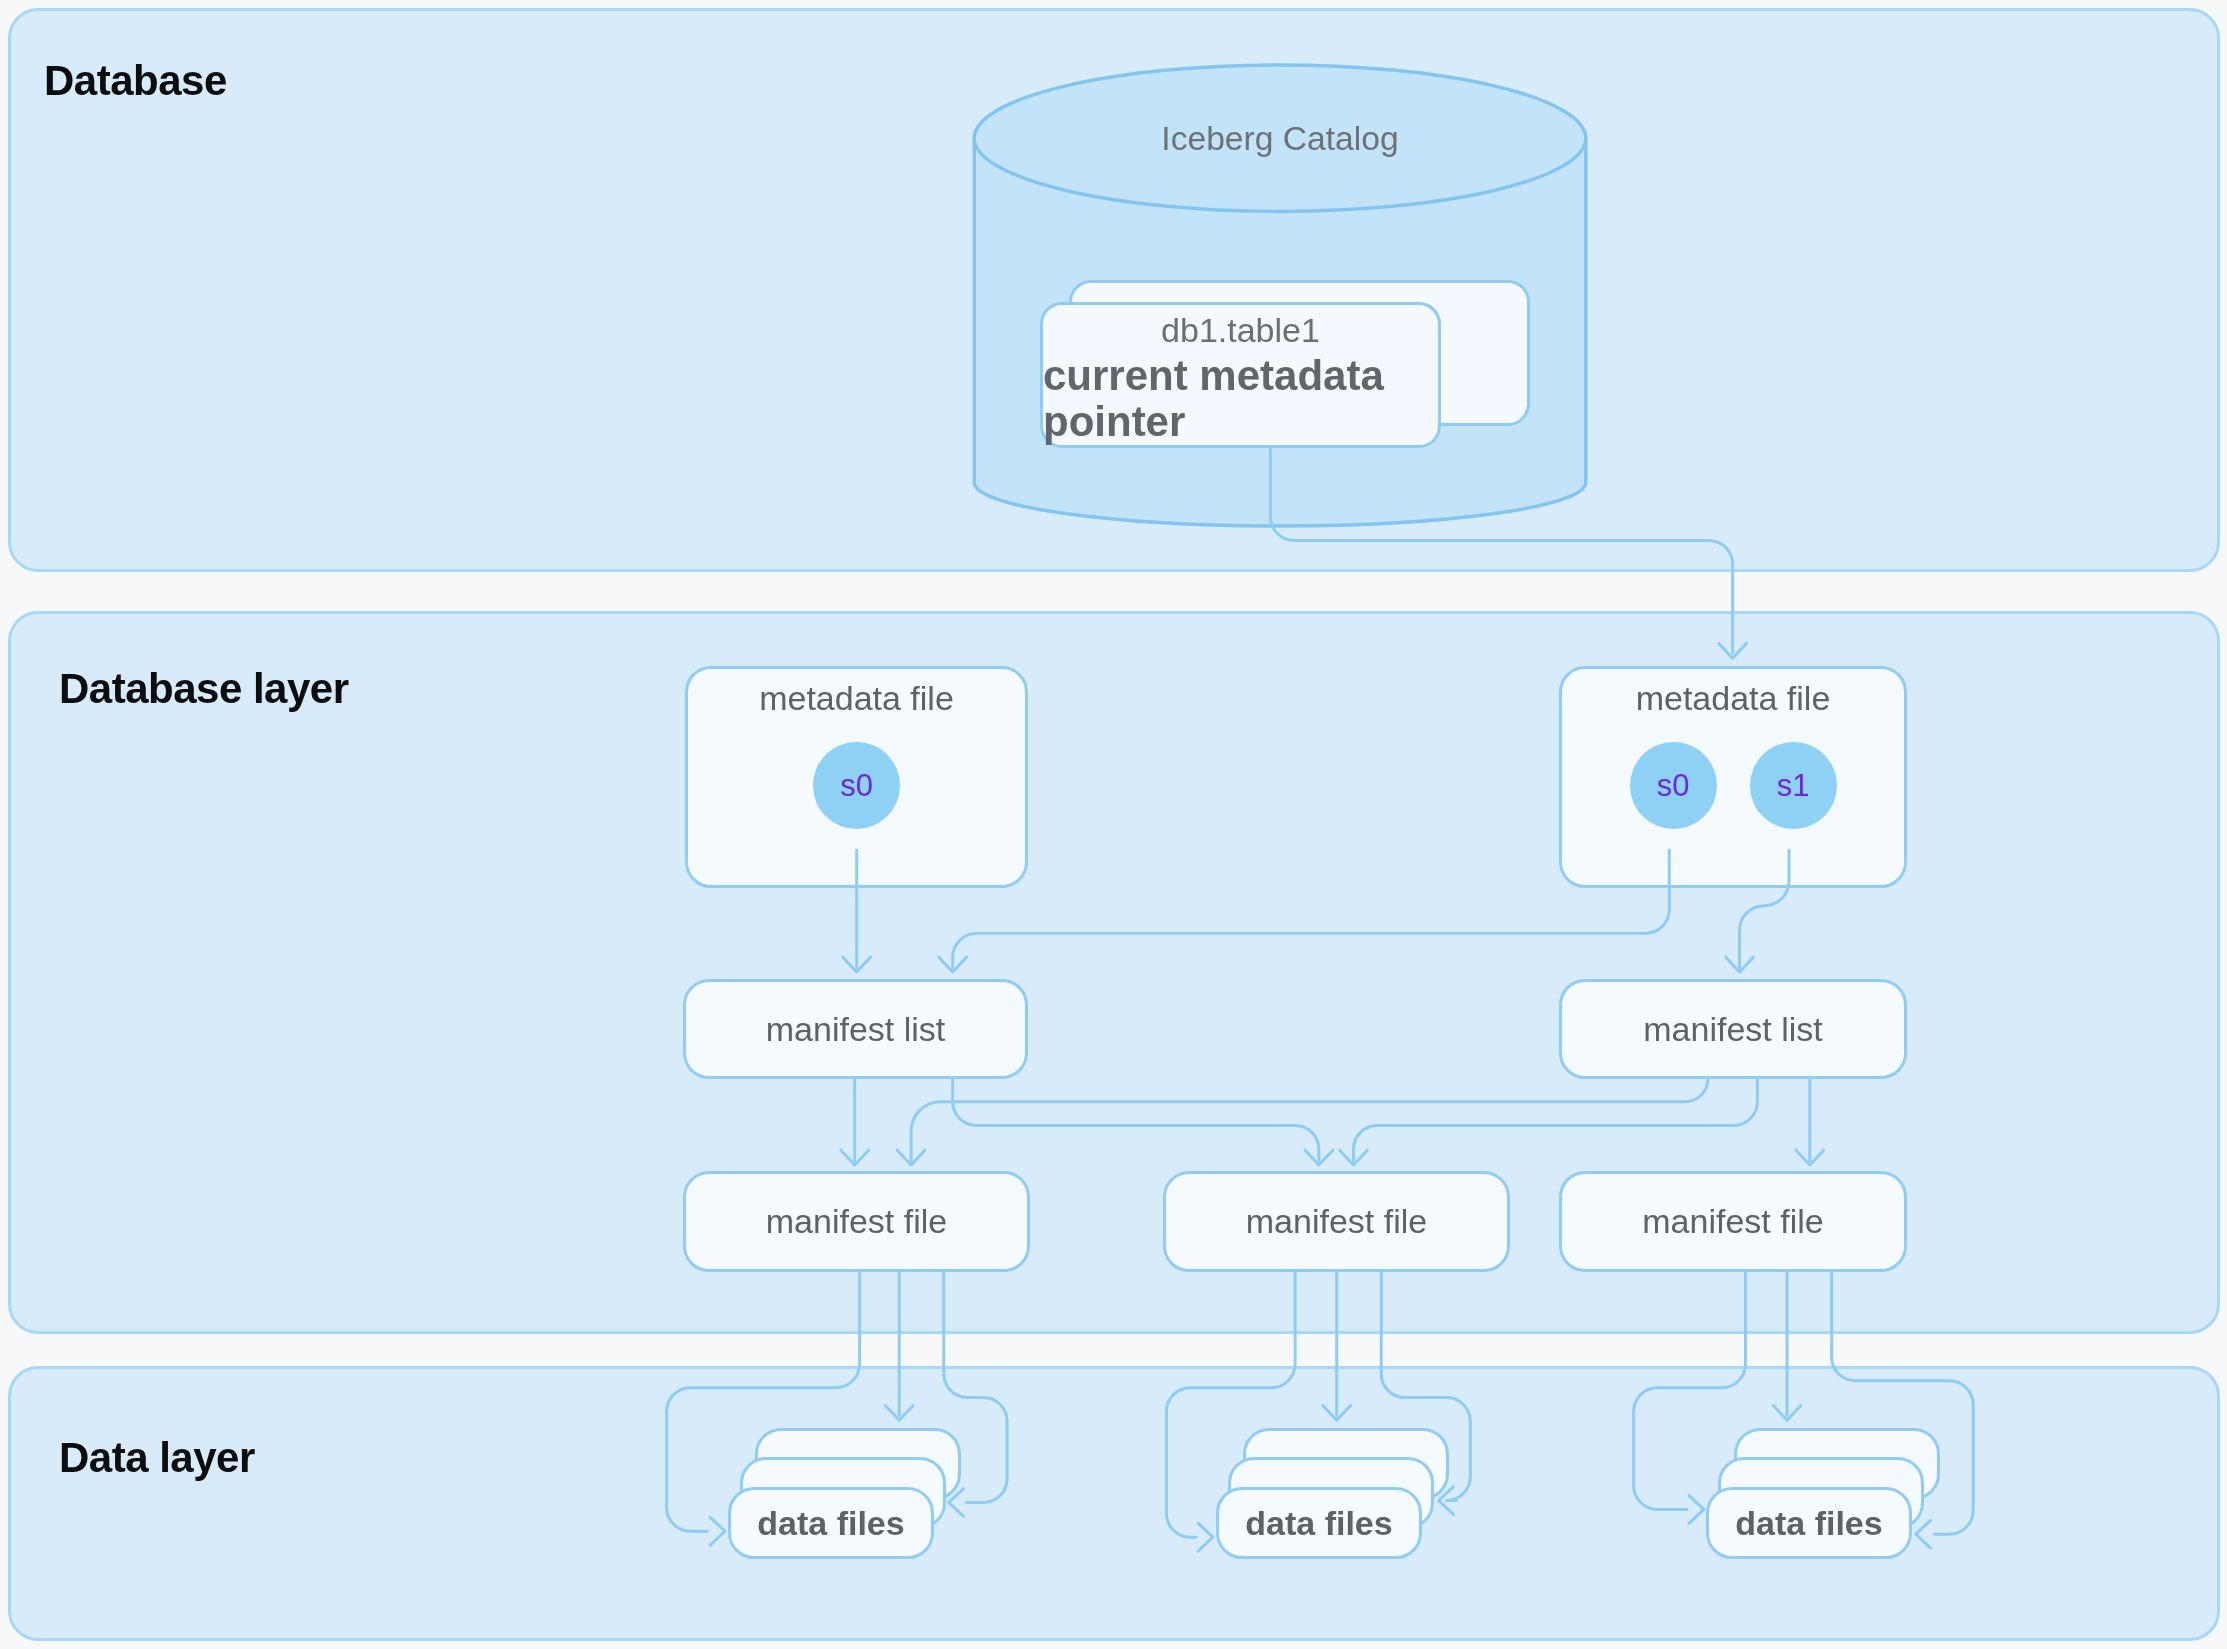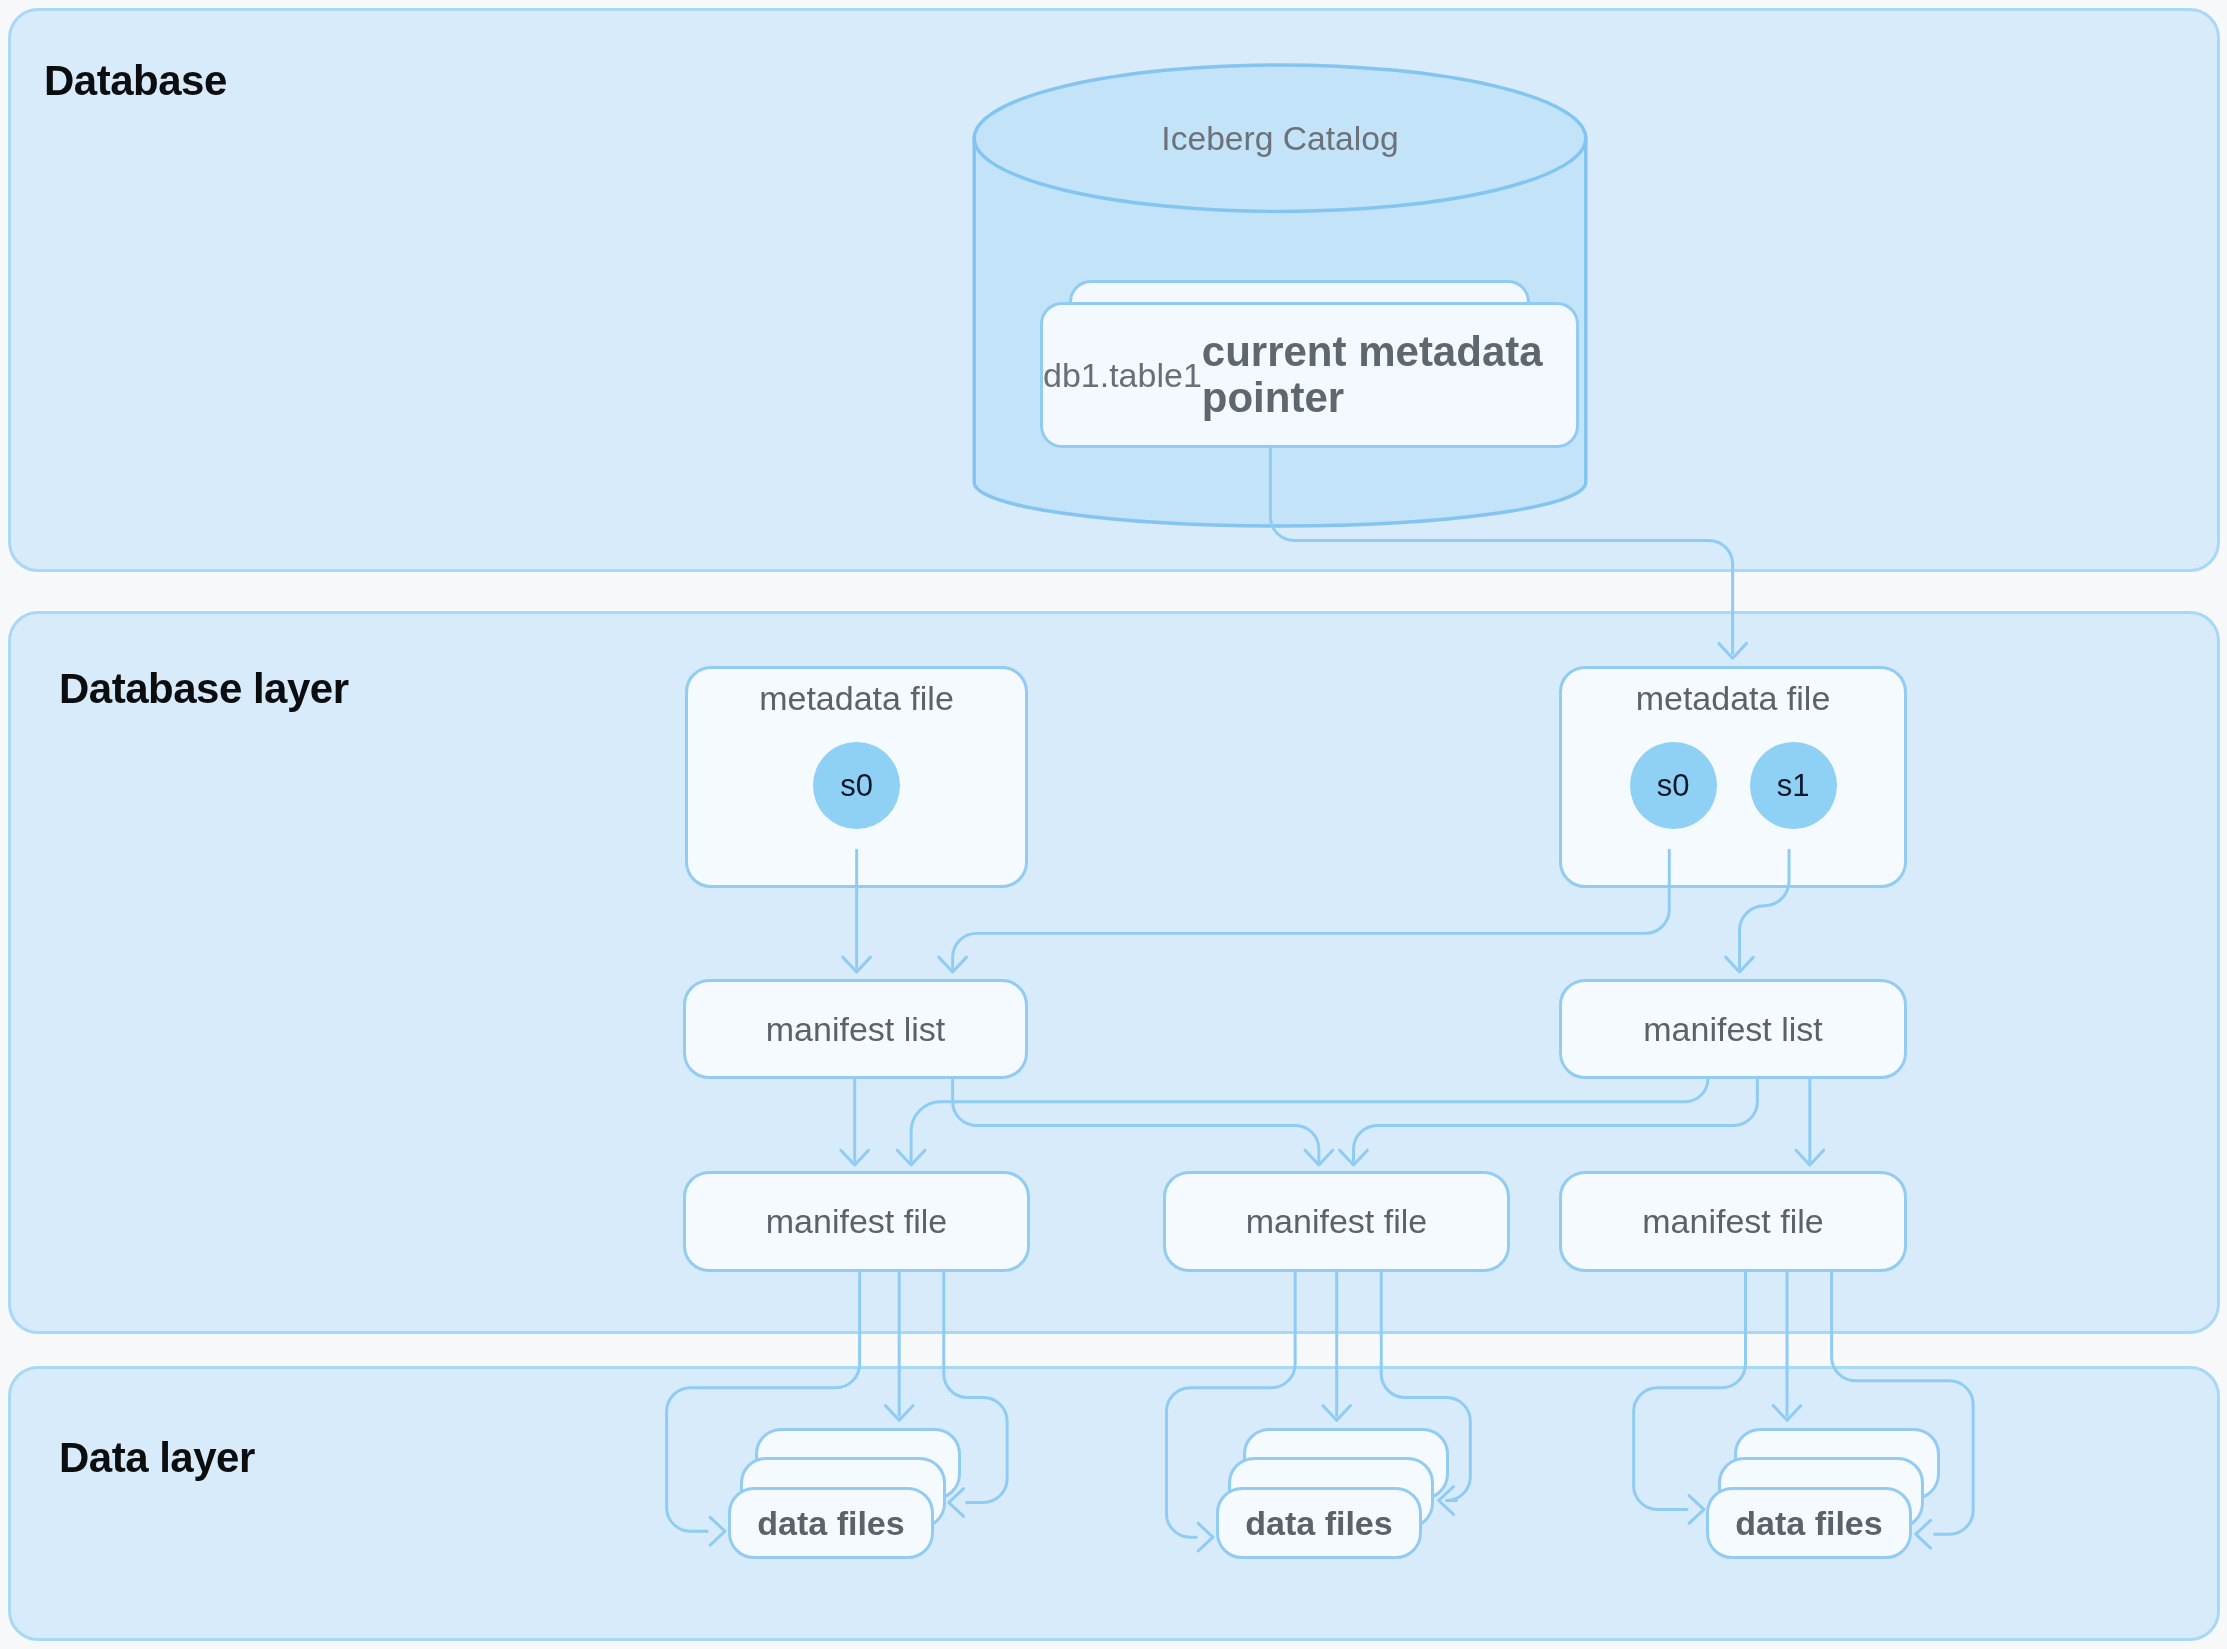--- a/index.html
+++ b/index.html
@@ -33,40 +33,40 @@
 
   .node{position:absolute;background:var(--node-fill);border:3px solid var(--node-border);
         border-radius:26px;box-sizing:border-box;display:flex;align-items:center;
         justify-content:center;color:var(--label-gray);font-size:34px;z-index:2;}
 
   .metadata-file{flex-direction:column;justify-content:flex-start;padding-top:10px;gap:24px;}
   .mf-left{left:685px;top:666px;width:343px;height:222px;}
   .mf-right{left:1559px;top:666px;width:348px;height:222px;}
   .snap-row{display:flex;gap:33px;}
   .snapshot{width:87px;height:87px;border-radius:50%;background:var(--circle-fill);
-            display:flex;align-items:center;justify-content:center;color:#0f172a;font-size:31px;}
+            display:flex;align-items:center;justify-content:center;color:#6d28d9;font-size:31px;}
 
   .ml-left{left:683px;top:979px;width:345px;height:100px;}
   .ml-right{left:1559px;top:979px;width:348px;height:100px;}
 
   .mfile-left{left:683px;top:1171px;width:347px;height:101px;}
   .mfile-mid{left:1163px;top:1171px;width:347px;height:101px;}
   .mfile-right{left:1559px;top:1171px;width:348px;height:101px;}
 
   .datacard{position:absolute;width:206px;height:72px;background:var(--node-fill);
             border:3px solid var(--node-border);border-radius:26px;box-sizing:border-box;
             display:flex;align-items:center;justify-content:center;
             color:var(--label-gray);font-size:34px;z-index:2;font-weight:bold;}
 
   .catalog-svg{position:absolute;left:972px;top:59px;z-index:1;}
   .cat-card{position:absolute;background:#f3f9fe;border:3px solid #8fcbf3;border-radius:22px;
             box-sizing:border-box;z-index:2;}
   .cat-card-back{left:1069px;top:280px;width:461px;height:146px;}
-  .cat-card-front{left:1040px;top:302px;width:539px;height:146px;
-                  display:flex;flex-direction:row;align-items:center;justify-content:flex-end;}
+  .cat-card-front{left:1040px;top:302px;width:401px;height:146px;
+                  display:flex;flex-direction:column;align-items:center;justify-content:flex-end;}
   .cat-line1{font-size:34px;color:#6a6f75;line-height:46px;}
   .cat-line2{font-size:42px;font-weight:700;color:#5f666d;line-height:46px;}
 
   .overlay{position:absolute;left:0;top:0;z-index:3;pointer-events:none;}
   .conn{stroke:var(--connector);stroke-width:3;fill:none;stroke-linecap:round;stroke-linejoin:round;}
 </style>
 </head>
 <body>
 
 <div id="canvas">

